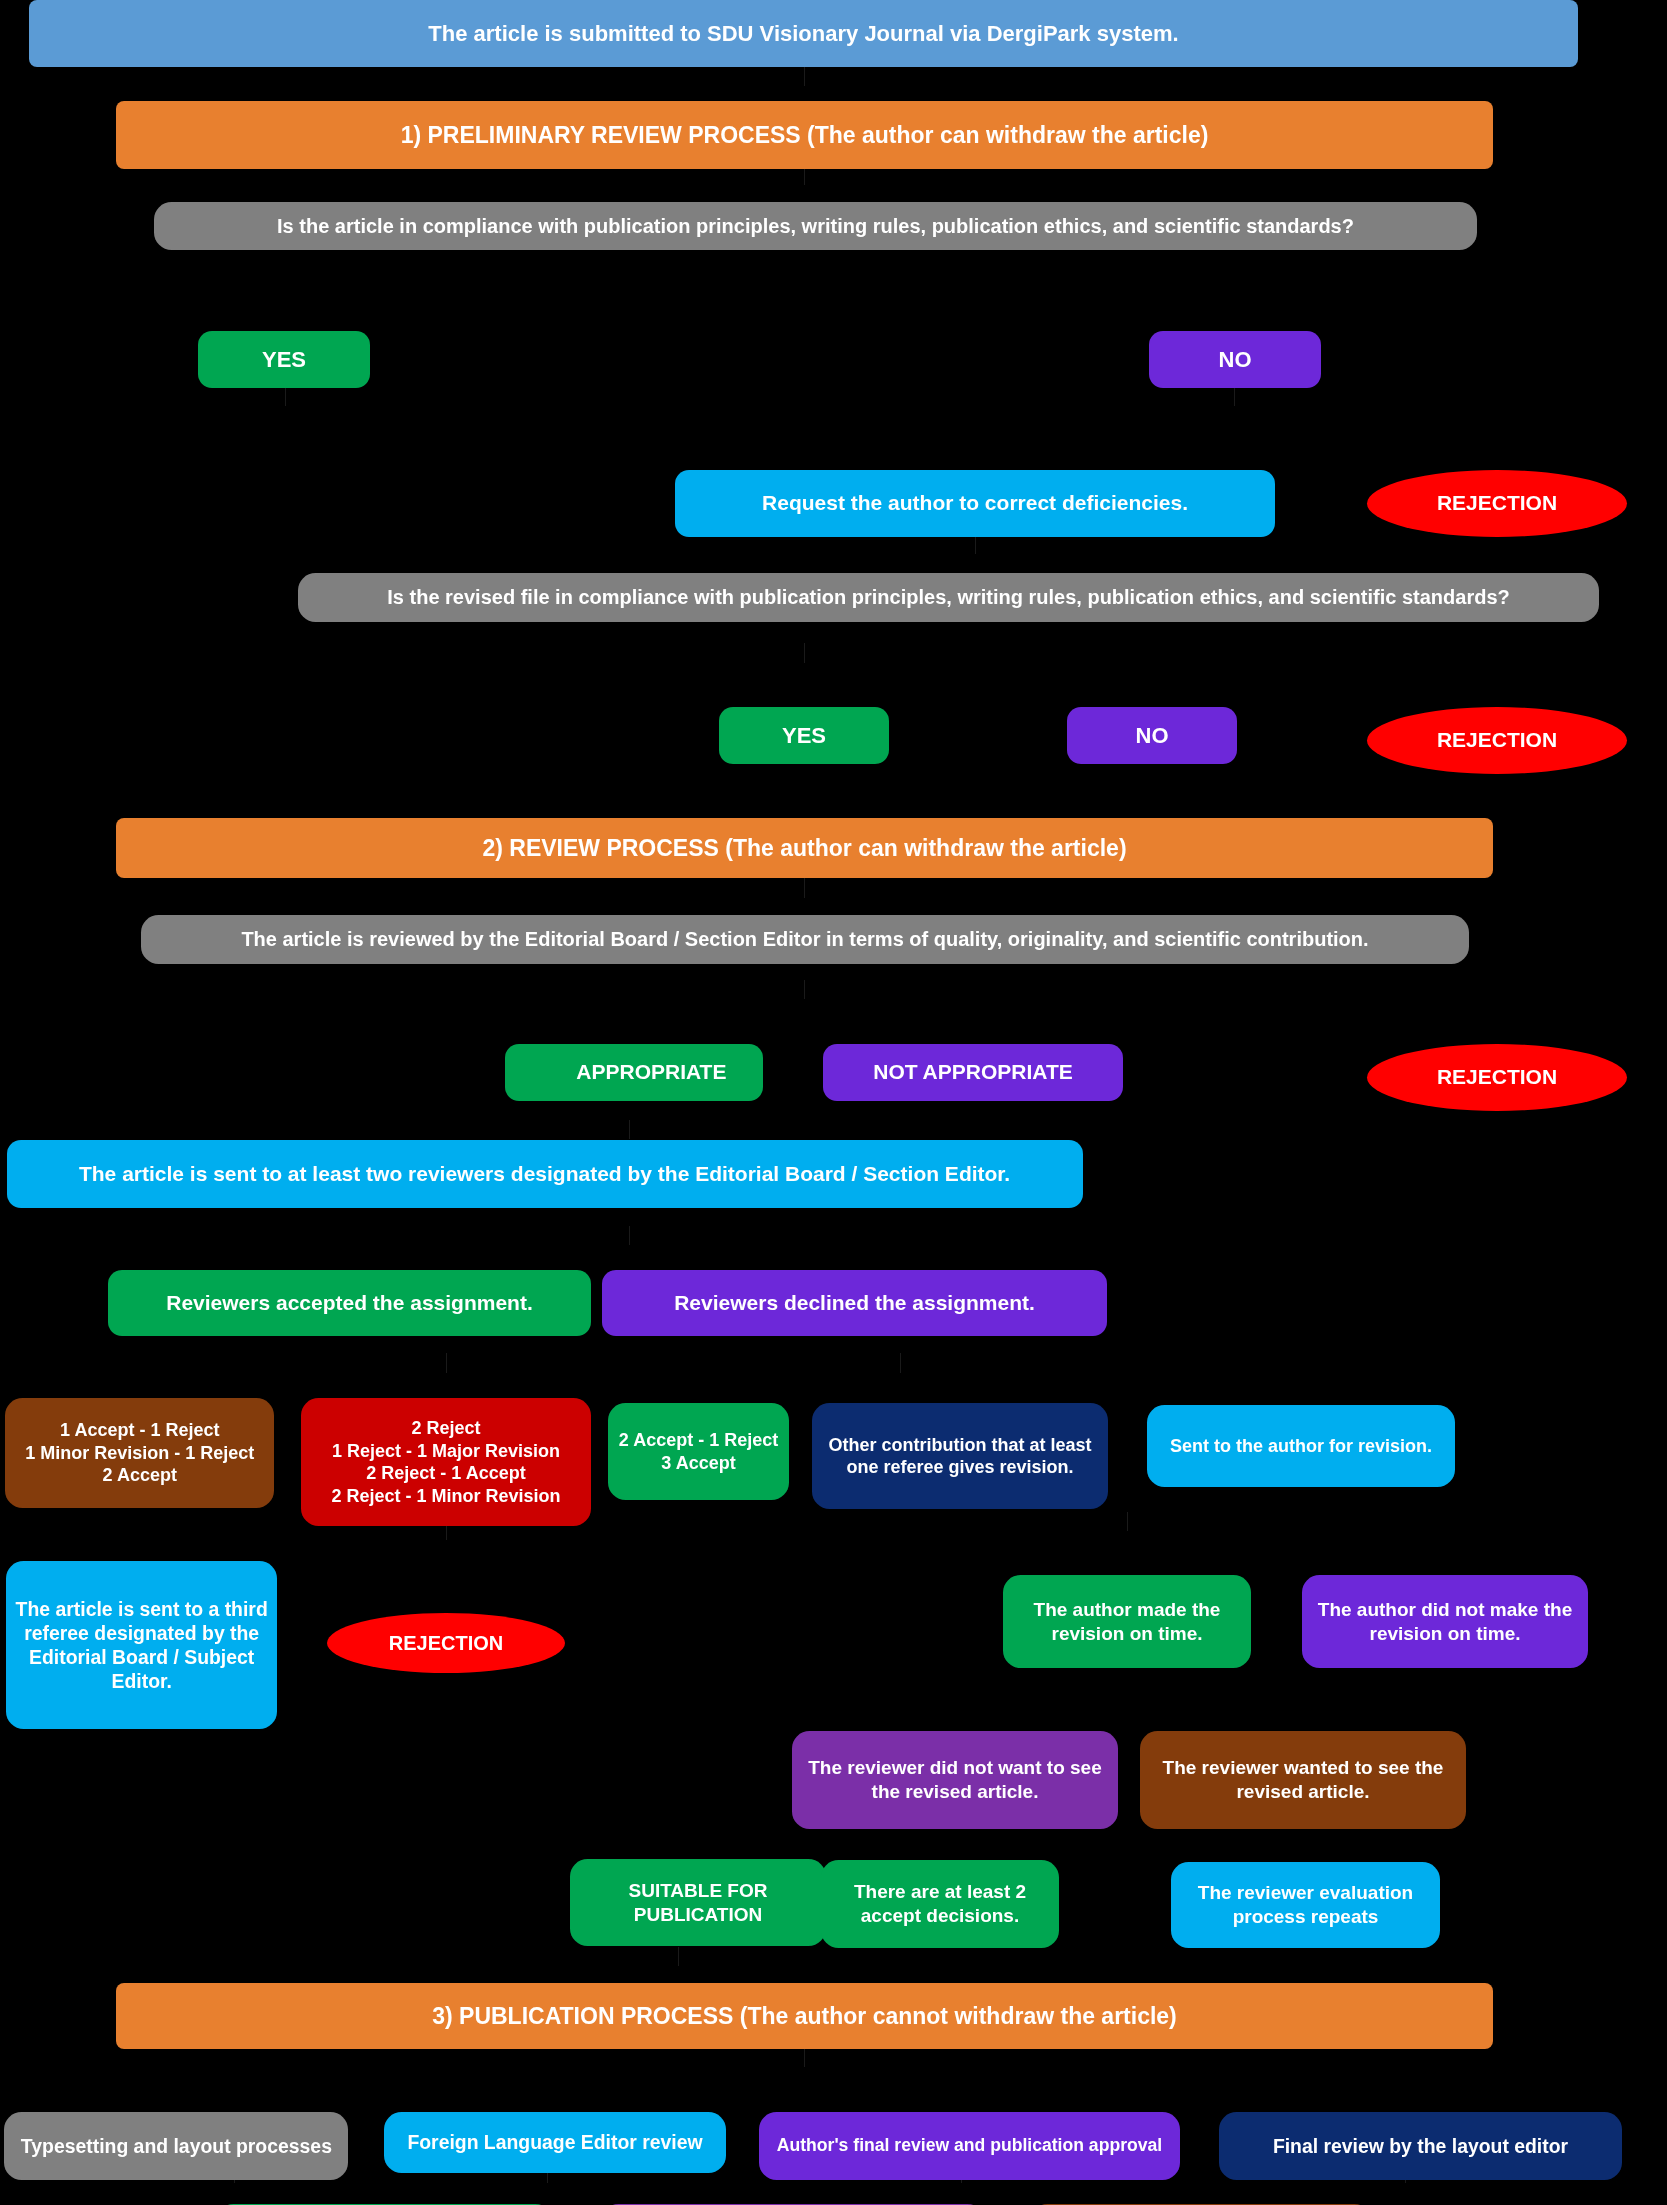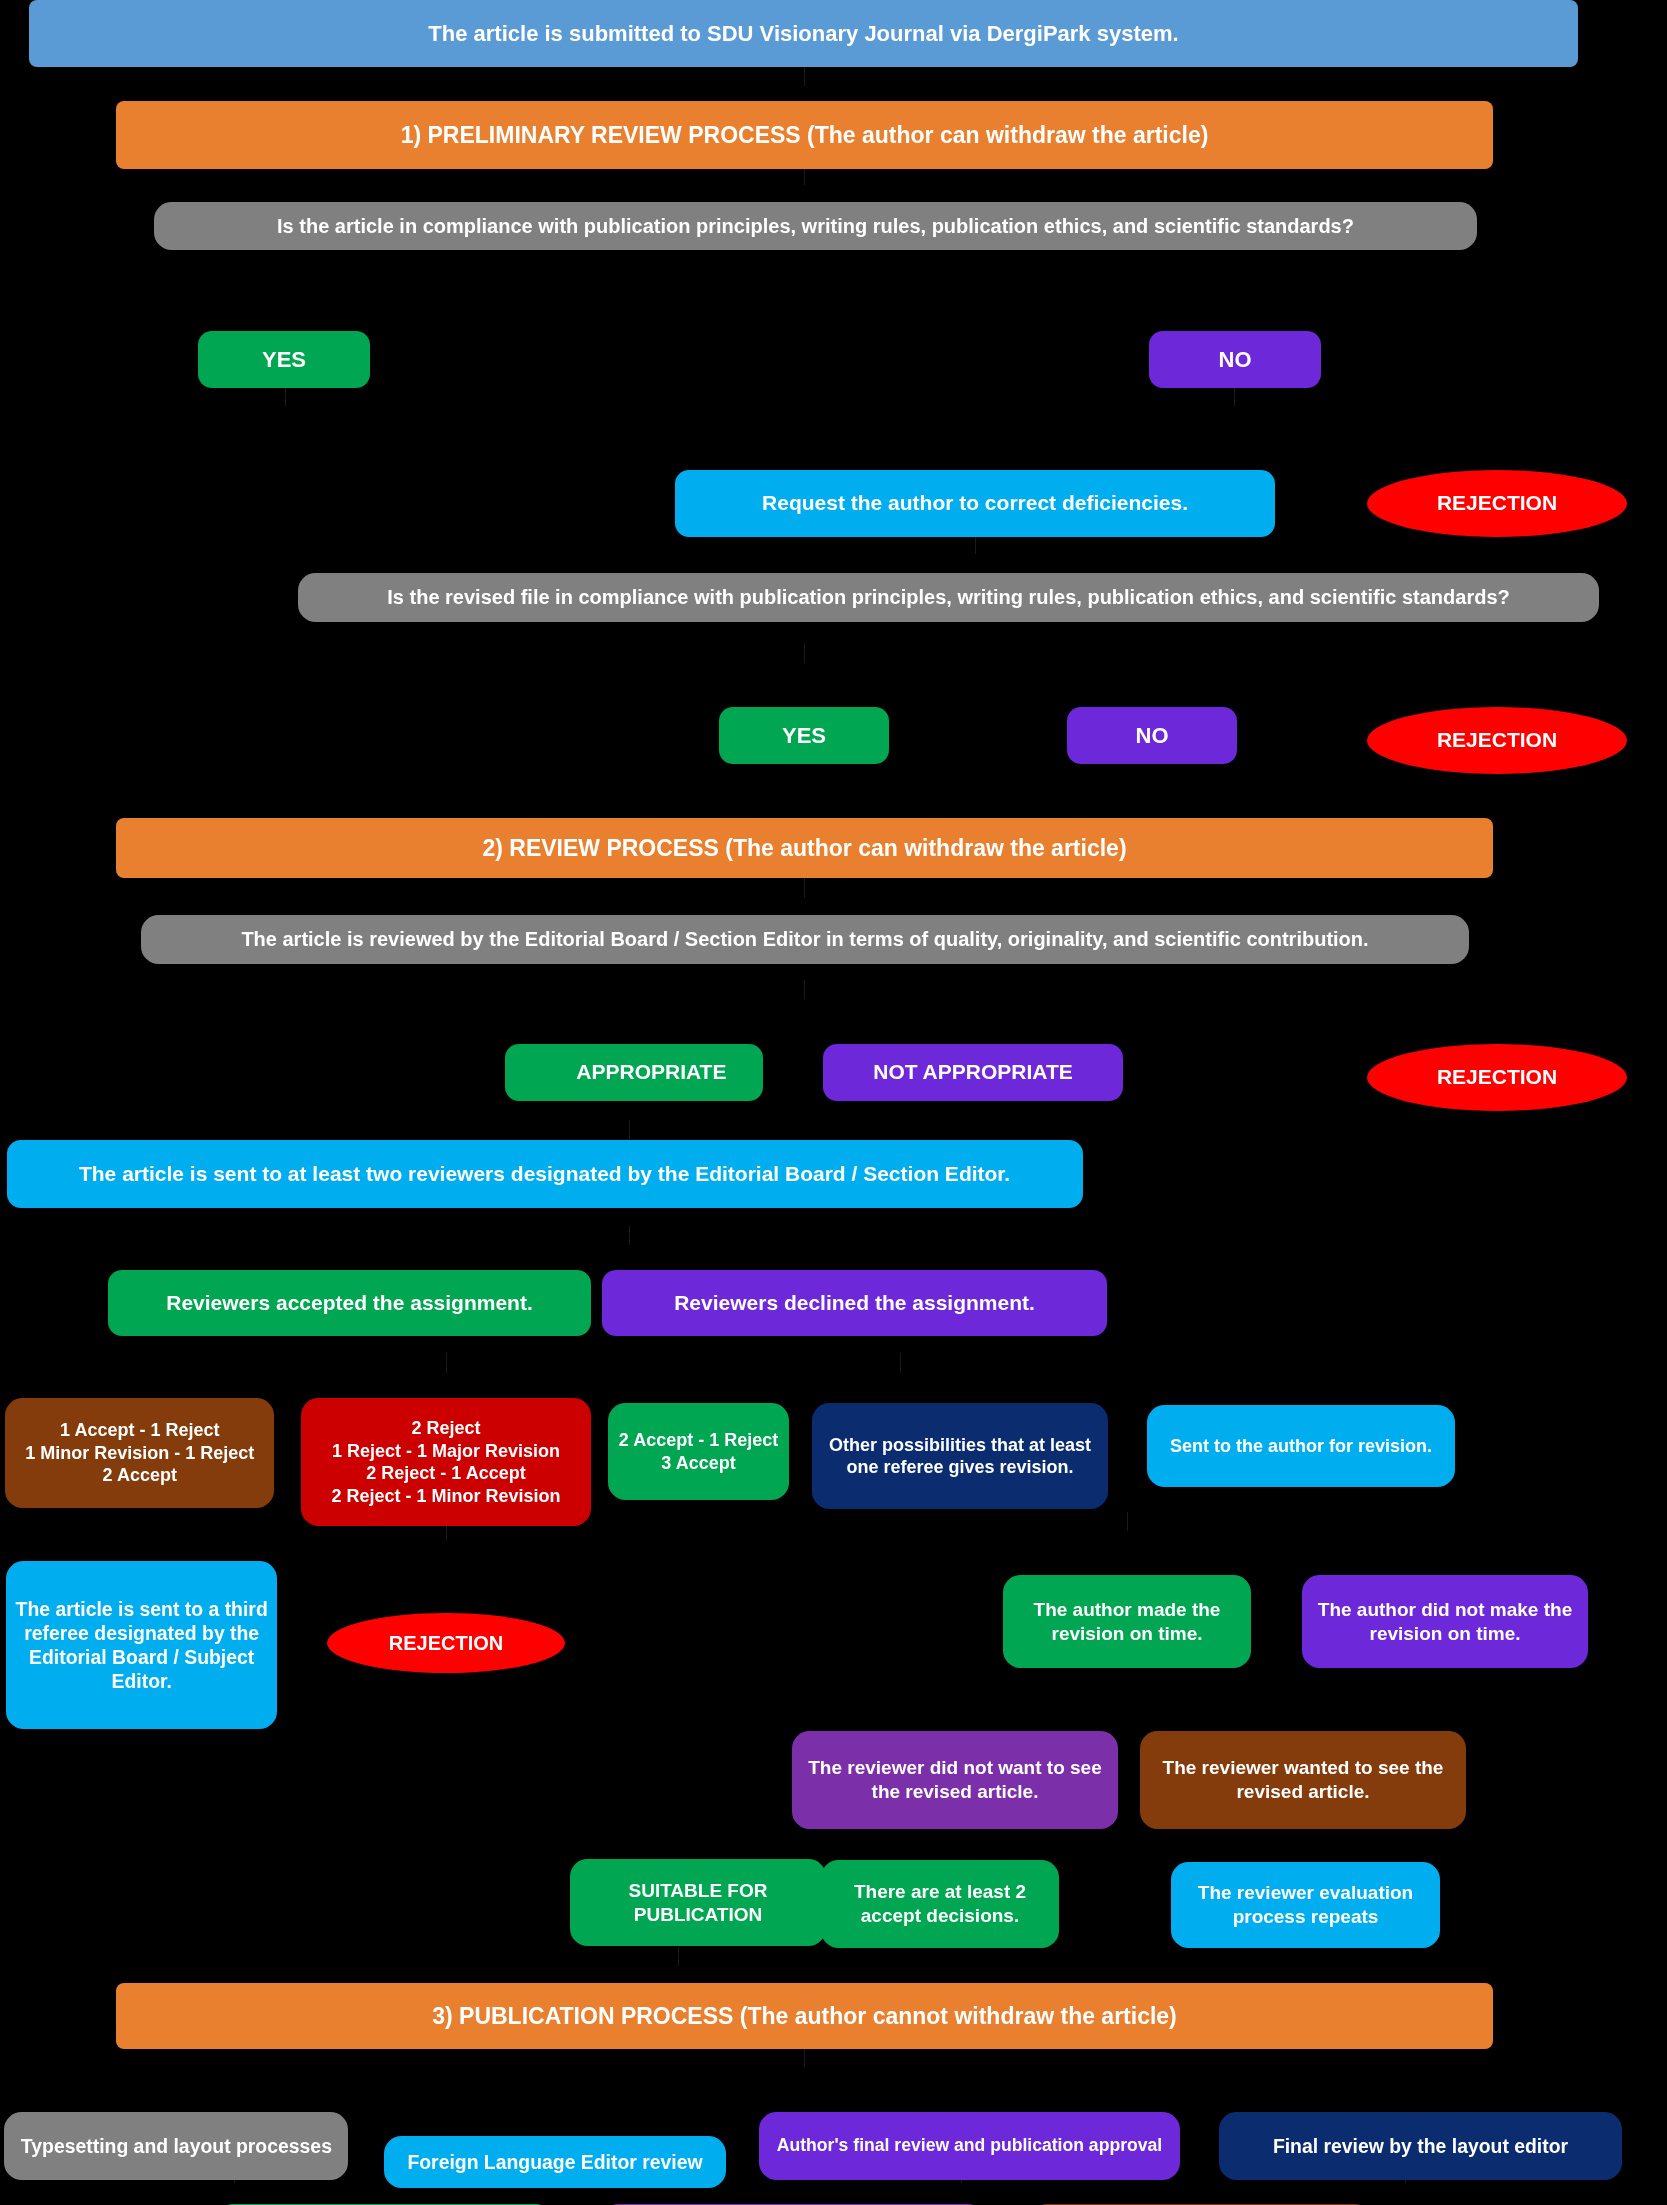--- a/index.html
+++ b/index.html
@@ -124,21 +124,21 @@
 2 Accept</div>
 
   <div class="node rounded c-darkred" style="left:301px;top:1398px;width:290px;height:128px;font-size:18px;">2 Reject
 1 Reject - 1 Major Revision
 2 Reject - 1 Accept
 2 Reject - 1 Minor Revision</div>
 
   <div class="node rounded c-green" style="left:608px;top:1403px;width:181px;height:97px;font-size:18px;">2 Accept - 1 Reject
 3 Accept</div>
 
-  <div class="node rounded c-navy" style="left:812px;top:1403px;width:296px;height:106px;font-size:18px;">Other possibilities that at least one referee gives revision.</div>
+  <div class="node rounded c-navy" style="left:812px;top:1403px;width:296px;height:106px;font-size:18px;">Other contribution that at least one referee gives revision.</div>
 
   <div class="node rounded c-cyan" style="left:1147px;top:1405px;width:308px;height:82px;font-size:18px;">Sent to the author for revision.</div>
 
   <div class="node rounded c-cyan" style="left:6.2px;top:1561px;width:271px;height:168px;font-size:19.4px;">The article is sent to a third referee designated by the Editorial Board / Subject Editor.</div>
 
   <div class="node ellipse c-red" style="left:327px;top:1613px;width:238px;height:60px;font-size:20px;">REJECTION</div>
 
   <div class="node rounded c-green" style="left:1003px;top:1575px;width:248px;height:93px;font-size:19px;">The author made the revision on time.</div>
 
   <div class="node rounded c-yellow" style="left:1302px;top:1575px;width:286px;height:93px;font-size:19px;">The author did not make the revision on time.</div>
@@ -150,21 +150,21 @@
   <div class="node rounded c-green" style="left:570px;top:1859px;width:256px;height:87px;font-size:19px;">SUITABLE FOR PUBLICATION</div>
 
   <div class="node rounded c-green" style="left:821px;top:1860px;width:238px;height:88px;font-size:19px;">There are at least 2 accept decisions.</div>
 
   <div class="node rounded c-cyan" style="left:1171px;top:1862px;width:269px;height:86px;font-size:19px;">The reviewer evaluation process repeats</div>
 
   <div class="node sharp c-orange" style="left:116px;top:1983px;width:1377px;height:66px;font-size:23px;">3) PUBLICATION PROCESS (The author cannot withdraw the article)</div>
 
   <div class="node rounded c-gray" style="left:4.4px;top:2112px;width:344px;height:68px;font-size:19.4px;">Typesetting and layout processes</div>
 
-  <div class="node rounded c-cyan" style="left:384px;top:2112px;width:342px;height:52px;font-size:19.4px;margin-top:24px;">Foreign Language Editor review</div>
+  <div class="node rounded c-cyan" style="left:384px;top:2112px;width:342px;height:61px;font-size:19.4px;">Foreign Language Editor review</div>
 
   <div class="node rounded c-yellow" style="left:759px;top:2112px;width:421px;height:68px;font-size:17.6px;">Author's final review and publication approval</div>
 
   <div class="node rounded c-navy" style="left:1219px;top:2112px;width:403px;height:68px;font-size:19.4px;">Final review by the layout editor</div>
 
   <div class="node rounded c-green" style="left:216px;top:2204px;width:337px;height:66px;font-size:20px;">ARTICLE PUBLISHED</div>
 
   <div class="node rounded c-purple" style="left:601px;top:2204px;width:384px;height:66px;font-size:20px;">Issue assignment</div>
 
   <div class="node rounded c-brown" style="left:1030px;top:2204px;width:342px;height:66px;font-size:20px;">DOI number assignment</div>

